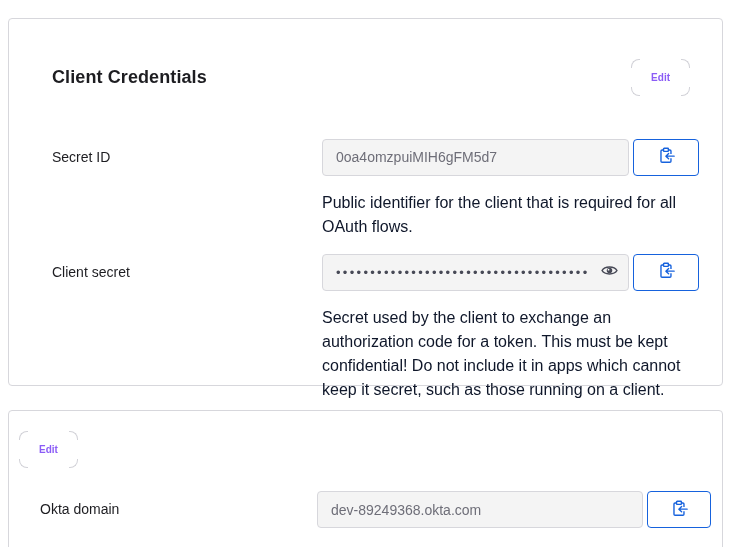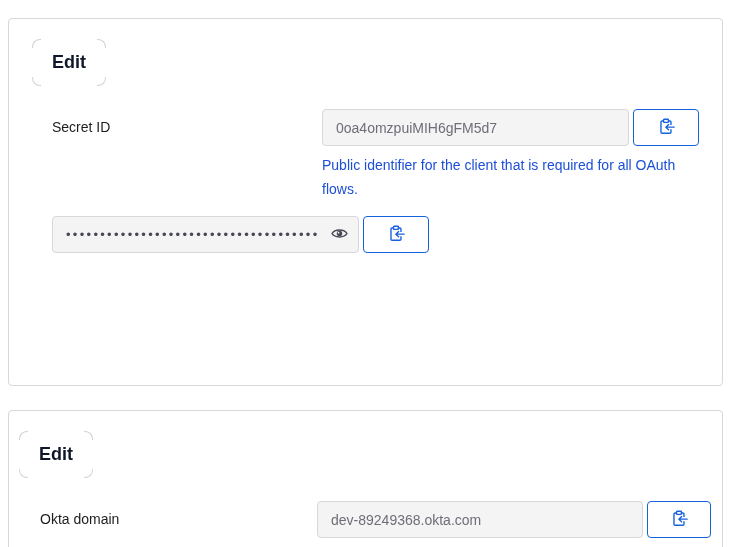--- a/index.html
+++ b/index.html
@@ -29,22 +29,22 @@
     margin-bottom: 36px;
   }
   .card-title {
     font-size: 18px;
     font-weight: 700;
     color: #1d1d21;
     letter-spacing: 0.1px;
   }
   .edit-link {
     position: relative;
-    color: #0f172a;
-    font-size: 18px;
+    color: #8b5cf6;
+    font-size: 10px;
     font-weight: 700;
     cursor: pointer;
     margin-right: 18px;
     text-align: center;
   }
   
   .focus-ring { position: absolute; top: -13px; bottom: -13px; left: -20px; right: -20px; pointer-events: none; }
   .focus-ring .rc { position: absolute; width: 9px; height: 9px; border: 0 solid #d2d2d8; }
   .rc.tl { top: 0; left: 0; border-top-width: 1.5px; border-left-width: 1.5px; border-top-left-radius: 8px; }
   .rc.tr { top: 0; right: 0; border-top-width: 1.5px; border-right-width: 1.5px; border-top-right-radius: 8px; }
@@ -104,32 +104,33 @@
     border: 1px solid #1662dd;
     border-radius: 4px;
     display: flex;
     align-items: center;
     justify-content: center;
     cursor: pointer;
     padding: 0;
   }
   #card-general .copy-btn { width: 64px; }
   .help {
-    margin: 7px 0 0;
-    font-size: 14px;
+    margin: 15px 0 0;
+    font-size: 16px;
     line-height: 24px;
-    color: #1d4ed8;
+    color: #0f172a;
     max-width: 380px;
   }
 </style>
 </head>
 <body>
 
 <section class="card" id="card-credentials">
   <div class="card-header">
+    <h2 class="card-title">Client Credentials</h2>
     <span class="edit-link" role="link">
       <span class="focus-ring">
         <span class="rc tl"></span>
         <span class="rc tr"></span>
         <span class="rc bl"></span>
         <span class="rc br"></span>
       </span>
       <span>Edit</span>
     </span>
   </div>
@@ -148,20 +149,21 @@
               <path d="M15.2 8.6 H7.5 M10 6.2 L7.4 8.6 L10 11" stroke-width="1.3"></path>
             </svg>
           </span>
         </button>
       </div>
       <p class="help">Public identifier for the client that is required for all OAuth flows.</p>
     </div>
   </div>
 
   <div class="row">
+    <div class="flabel">Client secret</div>
     <div class="control">
       <div class="field-line">
         <div class="value-box masked-box">
           <span style="overflow:hidden;">••••••••••••••••••••••••••••••••••••••••</span>
           <button class="eye-toggle" title="Show secret">
             <span>
               <svg width="17" height="13" viewBox="0 0 16 12">
                 <path d="M1 6 C3.4 1.7, 12.6 1.7, 15 6 C12.6 10.3, 3.4 10.3, 1 6 Z" fill="none" stroke="#474956" stroke-width="1.4"></path>
                 <circle cx="8" cy="6" r="2.6" fill="#474956"></circle>
                 <circle cx="7.1" cy="5.2" r="0.8" fill="#ffffff"></circle>
@@ -173,20 +175,21 @@
           <span>
             <svg width="17" height="17" viewBox="0 0 16 16" fill="none" stroke="#1662dd" stroke-linecap="round" stroke-linejoin="round">
               <path d="M5.2 2.8 H3.8 C3.25 2.8 2.8 3.25 2.8 3.8 V13.4 C2.8 13.95 3.25 14.4 3.8 14.4 H11.2 C11.75 14.4 12.2 13.95 12.2 13.4 V3.8 C12.2 3.25 11.75 2.8 11.2 2.8 H9.8" stroke-width="1.3"></path>
               <rect x="5.2" y="1.2" width="4.6" height="2.9" rx="0.6" stroke-width="1.3"></rect>
               <line x1="15.4" y1="8.6" x2="8.6" y2="8.6" stroke="#ffffff" stroke-width="4.2"></line>
               <path d="M15.2 8.6 H7.5 M10 6.2 L7.4 8.6 L10 11" stroke-width="1.3"></path>
             </svg>
           </span>
         </button>
       </div>
+      <p class="help">Secret used by the client to exchange an authorization code for a token. This must be kept confidential! Do not include it in apps which cannot keep it secret, such as those running on a client.</p>
     </div>
   </div>
 </section>
 
 <section class="card" id="card-general">
   <div class="card-header">
     <span class="edit-link" role="link">
       <span class="focus-ring">
         <span class="rc tl"></span>
         <span class="rc tr"></span>

